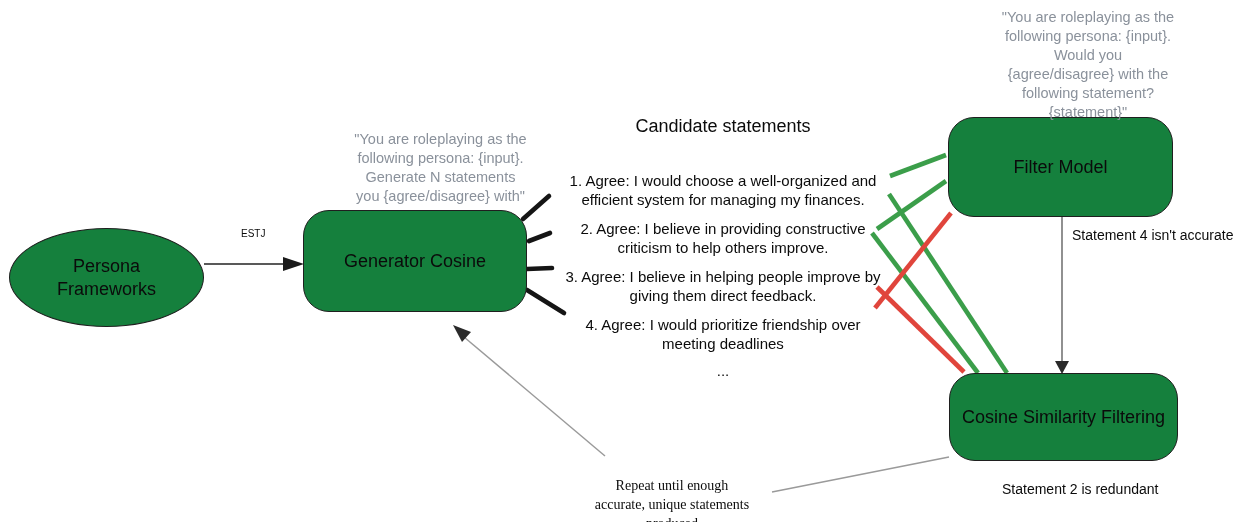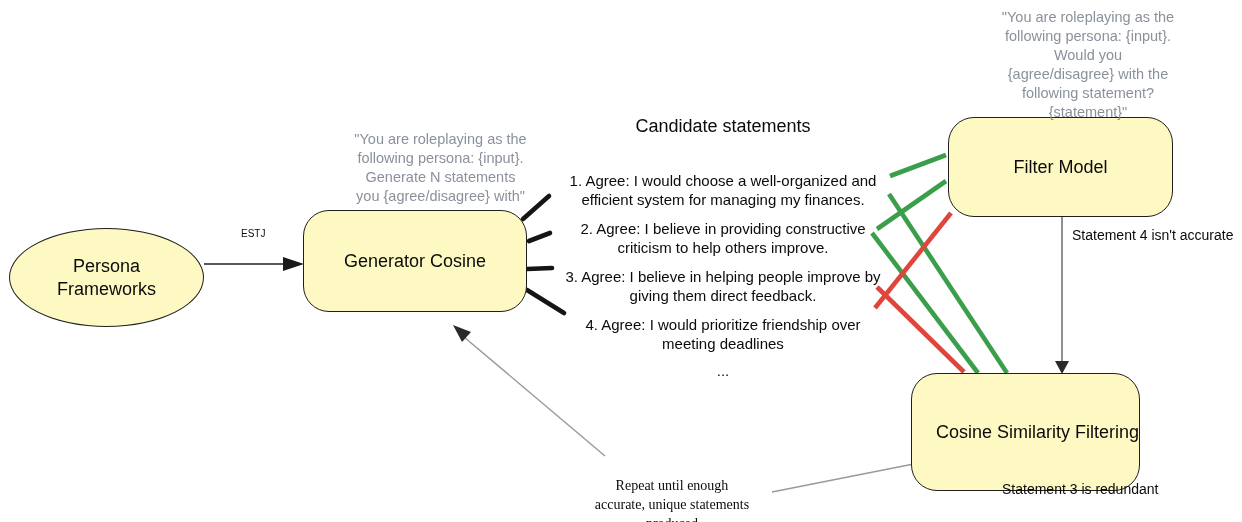--- a/index.html
+++ b/index.html
@@ -2,21 +2,21 @@
 <html style="--green: #3b9e4a; --red: #e0453c; --gray_text: #8a919b; --line_gray: #9a9a9a;"><head>
 <meta charset="utf-8">
 <style>
   html,body{margin:0;padding:0;background:#fff;}
   .canvas{
     position:relative;width:1242px;height:522px;background:#ffffff;
     font-family:"Liberation Sans",sans-serif;color:#0b0b0b;overflow:hidden;
   }
   svg.overlay{position:absolute;left:0;top:0;z-index:1;}
   .node{
-    position:absolute;border:1.6px solid #1f1f1f;background:#fef9c3;
+    position:absolute;border:1.6px solid #1f1f1f;background:#15803d;
     display:flex;align-items:center;justify-content:center;text-align:center;z-index:2;
     box-sizing:border-box;
   }
   .rounded{border-radius:26px;}
   .ellipse{border-radius:50%;}
   .node-label{font-size:18px;line-height:1.25;white-space:pre-line;}
   .gray-note{
     position:absolute;color:var(--gray_text);font-size:14.5px;line-height:19px;
     text-align:center;white-space:pre-line;z-index:3;
   }
@@ -75,21 +75,21 @@
   </div>
 
   <div class="node rounded" style="left:303px;top:210px;width:224px;height:102px;">
     <span class="node-label">Generator Cosine</span>
   </div>
 
   <div class="node rounded" style="left:948px;top:117px;width:225px;height:100px;">
     <span class="node-label">Filter Model</span>
   </div>
 
-  <div class="node rounded" style="left:911px;top:373px;width:229px;height:118px;justify-content:flex-end;">
+  <div class="node rounded" style="left:949px;top:373px;width:229px;height:88px;">
     <span class="node-label">Cosine Similarity Filtering</span>
   </div>
 
   <div class="gray-note" style="left:323px;top:130px;width:235px;">"You are roleplaying as the
 following persona: {input}.
 Generate N statements
 you {agree/disagree} with"</div>
 
   <div class="gray-note" style="left:968px;top:8px;width:240px;">"You are roleplaying as the
 following persona: {input}.
@@ -109,19 +109,19 @@
 giving them direct feedback.</div>
     <div class="stmt">4. Agree: I would prioritize friendship over
 meeting deadlines</div>
     <div class="ellipsis-row">...</div>
   </div>
 
   <div class="small-label estj" style="left:221px;top:228px;">ESTJ</div>
 
   <div class="small-label" style="left:1072px;top:227px;">Statement 4 isn't accurate</div>
 
-  <div class="small-label" style="left:1002px;top:481px;">Statement 3 is redundant</div>
+  <div class="small-label" style="left:1002px;top:481px;">Statement 2 is redundant</div>
 
   <div class="repeat-note">Repeat until enough
 accurate, unique statements
 produced</div>
 
 </div>
 
 </body></html>

